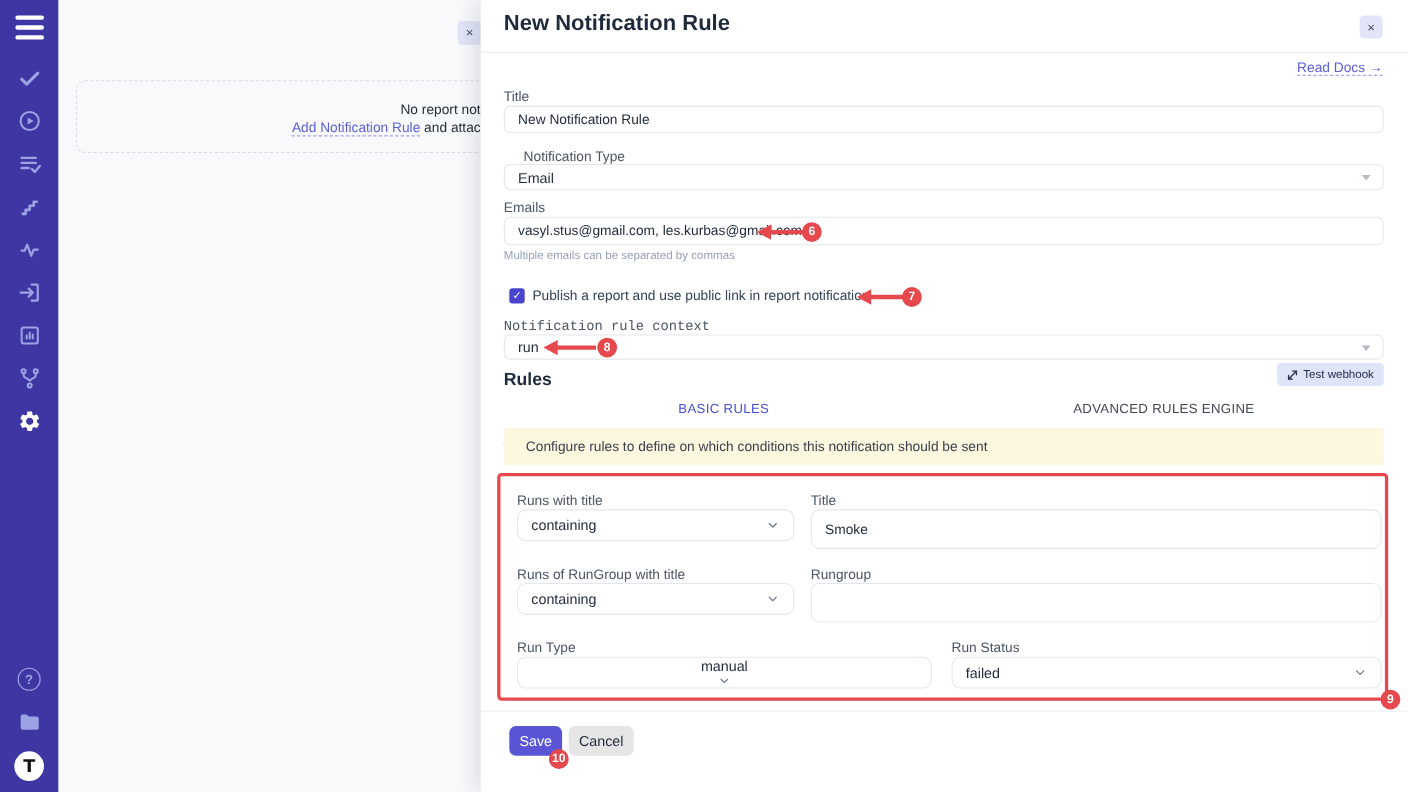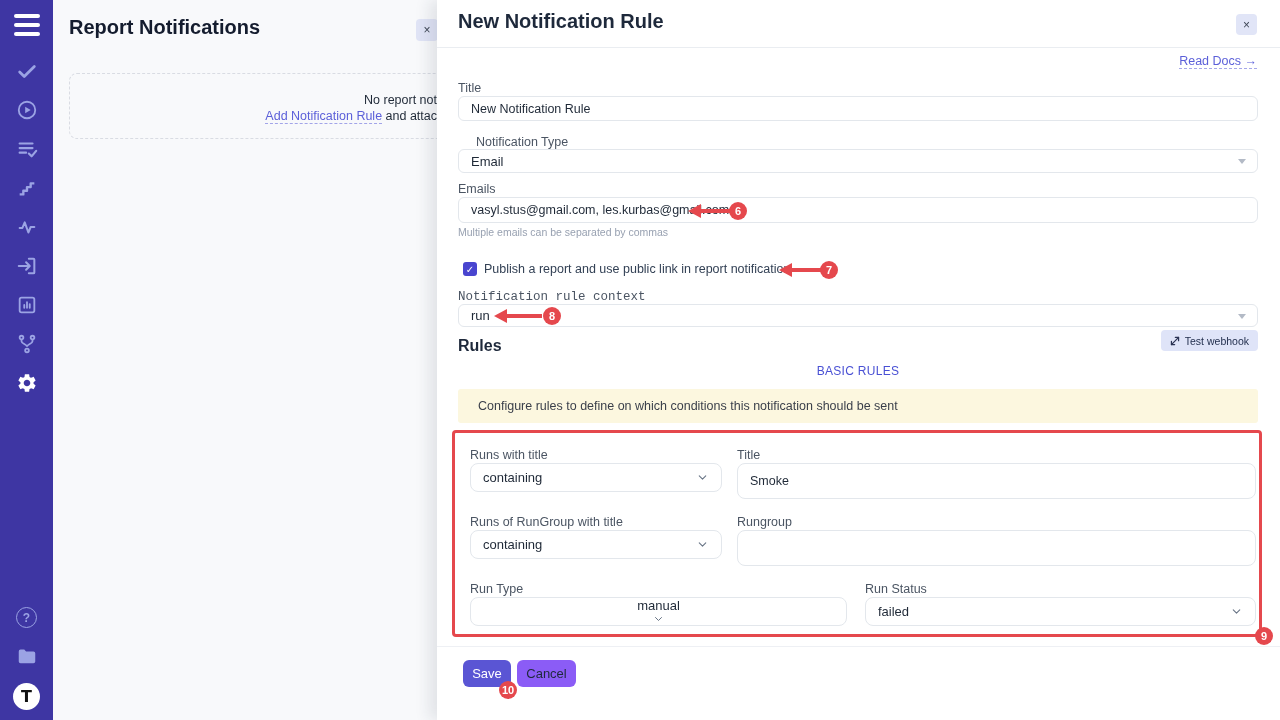--- a/index.html
+++ b/index.html
@@ -52,21 +52,21 @@
 
   .info-box { position:absolute; left:21px; top:389px; width:800px; height:34px; background:#fcf7df; border-radius:3px; display:flex; align-items:center; padding-left:20px; font-size:12.5px; color:#3a3f4a; }
 
   .red-box { position:absolute; left:15px; top:430px; width:810px; height:207px; border:3px solid #e5484d; border-radius:4px; }
   .rb-label { position:absolute; font-size:12.5px; color:#4b5563; }
   .rb-select { position:absolute; height:29px; border:1px solid #e3e7ec; border-radius:8px; background:#fff; font-size:13px; color:#1f2937; display:flex; align-items:center; justify-content:space-between; padding:0 12px; cursor:pointer; }
   .rb-input { position:absolute; height:27px; border:1px solid #e3e7ec; border-radius:8px; background:#fff; font-family:"Liberation Sans",sans-serif; font-size:12.5px; color:#1f2937; padding:17px 12px; outline:none; }
 
   .footer-divider { position:absolute; left:0; top:646px; width:100%; height:1px; background:#eef0f4; }
   .save-btn { position:absolute; left:26px; top:660px; width:48px; height:27px; background:#5a55d4; color:#fff; border:none; border-radius:6px; font-family:"Liberation Sans",sans-serif; font-size:13px; cursor:pointer; }
-  .cancel-btn { position:absolute; left:80px; top:660px; width:59px; height:27px; background:#8b5cf6; color:#1e293b; border:none; border-radius:6px; font-family:"Liberation Sans",sans-serif; font-size:13px; cursor:pointer; }
+  .cancel-btn { position:absolute; left:80px; top:660px; width:59px; height:27px; background:#e5e5e5; color:#1e293b; border:none; border-radius:6px; font-family:"Liberation Sans",sans-serif; font-size:13px; cursor:pointer; }
 
   .num-badge { position:absolute; width:18px; height:18px; border-radius:50%; background:#e5484d; color:#fff; font-size:11px; font-weight:700; display:flex; align-items:center; justify-content:center; z-index:25; }
   .red-arrow { position:absolute; z-index:25; }
 </style>
 </head>
 <body>
 
 <nav class="sidebar">
   <div class="hamburger">
       <span></span>
@@ -133,21 +133,20 @@
     <div class="side-icon">
       <svg viewBox="0 0 24 24" width="22" height="22" fill="currentColor">
           <path d="M3 7a2 2 0 0 1 2-2h4l2 2h8a2 2 0 0 1 2 2v9a2 2 0 0 1-2 2H5a2 2 0 0 1-2-2z"></path>
         </svg>
     </div>
     <div class="logo-circle">T</div>
   </div>
 </nav>
 
 <section class="left-panel">
-  <h1 class="left-title">Report Notifications</h1>
   <div class="left-close">×</div>
   <div class="dashed-box"></div>
   <div class="empty-text">
     <div>No report not</div>
     <div><a class="empty-link">Add Notification Rule</a><span> and attac</span></div>
   </div>
 </section>
 
 <section class="main-panel">
   <div class="main-header">
@@ -204,20 +203,21 @@
           <path d="M2 12L12 2"></path>
           <path d="M7.5 2H12v4.5"></path>
           <path d="M6.5 12H2V7.5"></path>
         </g>
       </svg>
     <span>Test webhook</span>
   </button>
 
   <div class="tabs">
     <div class="tab active">BASIC RULES</div>
+    <div class="tab">ADVANCED RULES ENGINE</div>
   </div>
 
   <div class="info-box">Configure rules to define on which conditions this notification should be sent</div>
 
   <div class="red-box">
 
     <label class="rb-label" style="left:15px; top:15px;">Runs with title</label>
     <div class="rb-select" style="left:15px; top:30px; width:252px;">
       <span>containing</span>
       <svg viewBox="0 0 24 24" width="13" height="13">

